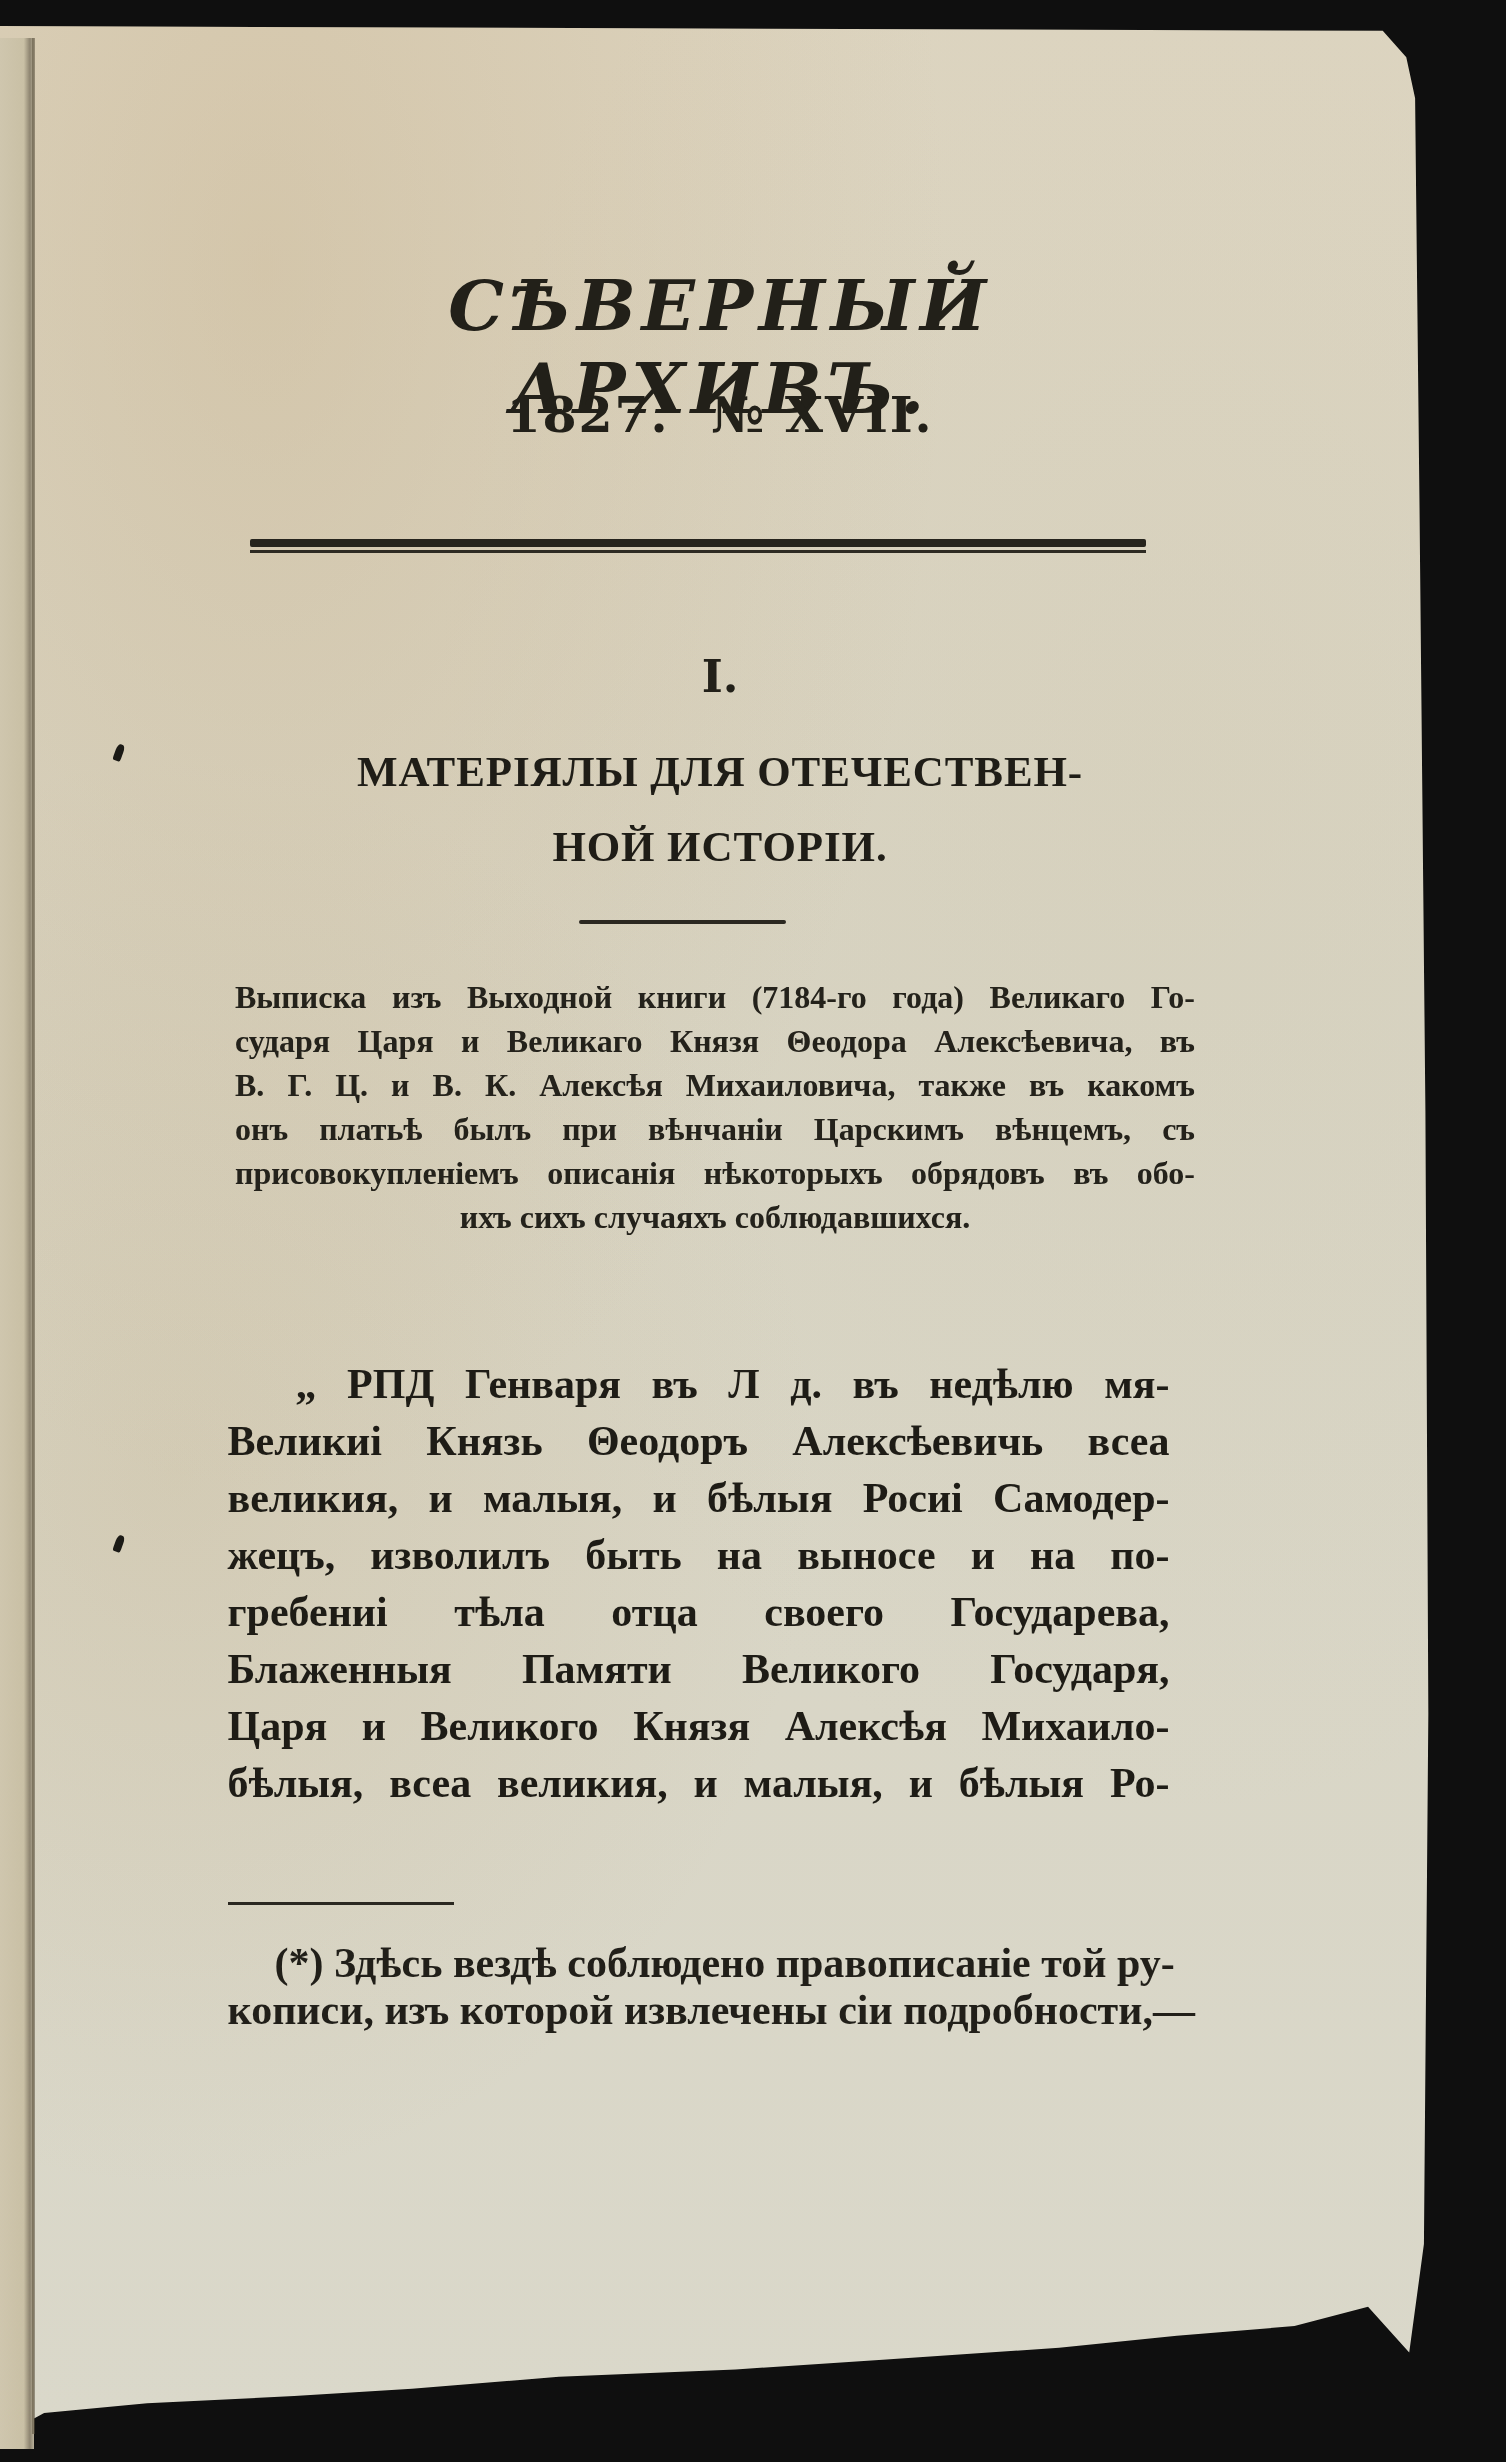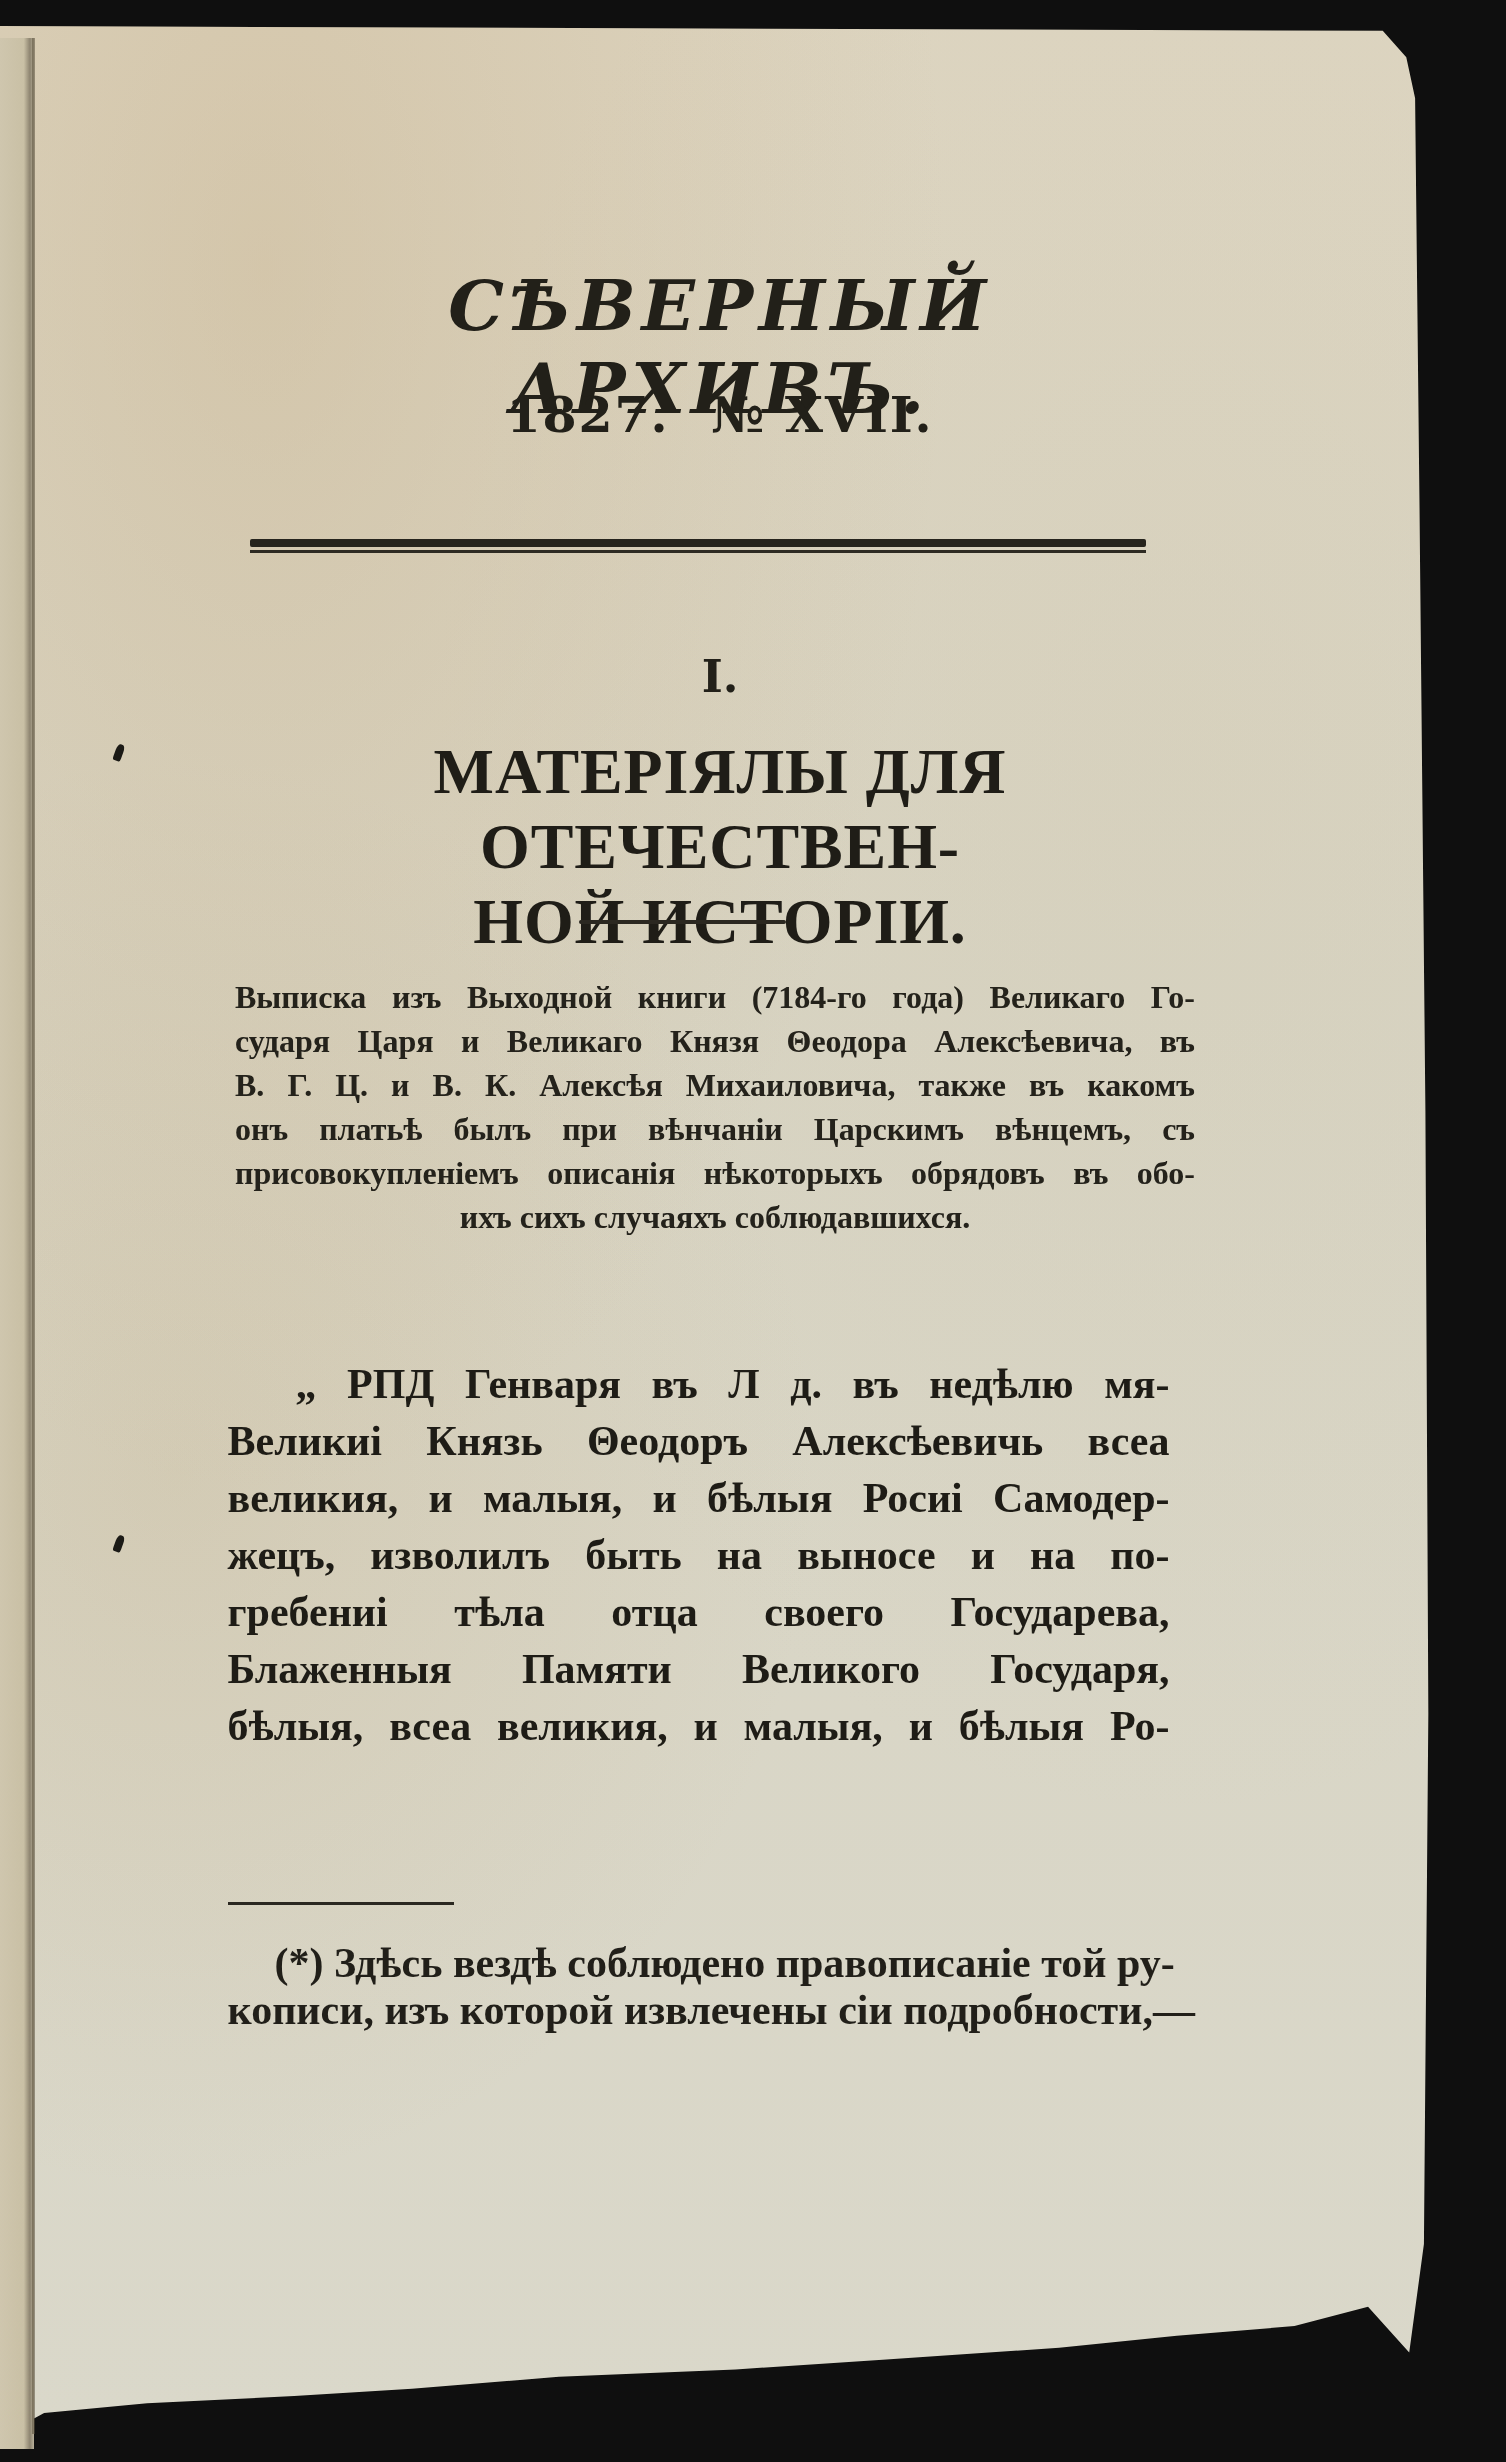--- a/index.html
+++ b/index.html
@@ -118,21 +118,21 @@
       color: #222019;
     }
     .section-title {
       position: absolute;
       top: 734px;
       left: 0;
       width: 970px;
       text-align: center;
       font-family: "Liberation Serif", serif;
       font-weight: bold;
-      font-size: 64px;
+      font-size: 43px;
       line-height: 75px;
       letter-spacing: 0.9px;
       color: #1f1d17;
     }
     .short-rule {
       position: absolute;
       top: 920px;
       left: 344px;
       width: 207px;
       height: 3.8px;
@@ -266,20 +266,21 @@
     <span class="line last">ихъ сихъ случаяхъ соблюдавшихся.</span>
   </div>
 
   <div class="body-text">
     <span class="line first">„ РПД Генваря въ Л д. въ недѣлю мя-</span>
     <span class="line">Великиі Князь Θеодоръ Алексѣевичь всеа</span>
     <span class="line">великия, и малыя, и бѣлыя Росиі Самодер-</span>
     <span class="line">жецъ, изволилъ быть на выносе и на по-</span>
     <span class="line">гребениі тѣла отца своего Государева,</span>
     <span class="line">Блаженныя Памяти Великого Государя,</span>
+    <span class="line">Царя и Великого Князя Алексѣя Михаило-</span>
     <span class="line">бѣлыя, всеа великия, и малыя, и бѣлыя Ро-</span>
   </div>
 
   <div class="footnote-rule"></div>
 
   <div class="footnote">
     <span class="line first">(*) Здѣсь вездѣ соблюдено правописаніе той ру-</span>
     <span class="line">кописи, изъ которой извлечены сіи подробности,—</span>
   </div>
 

